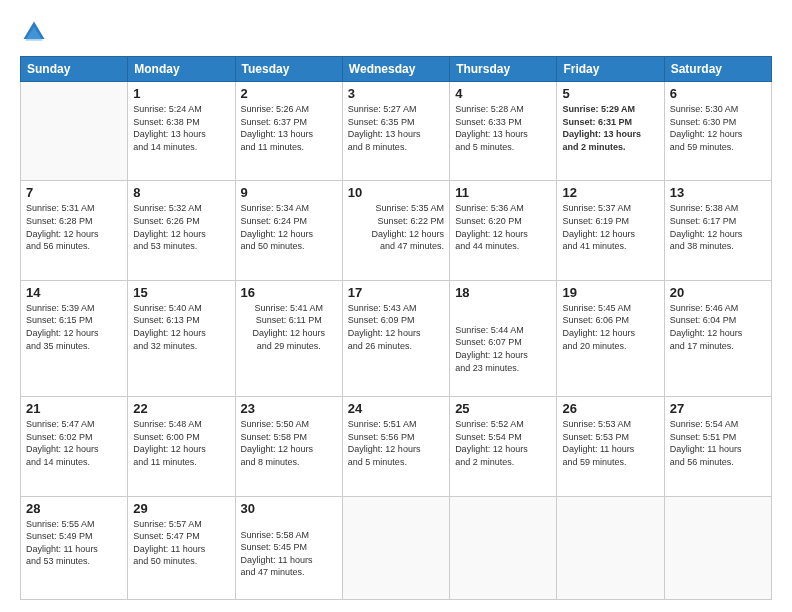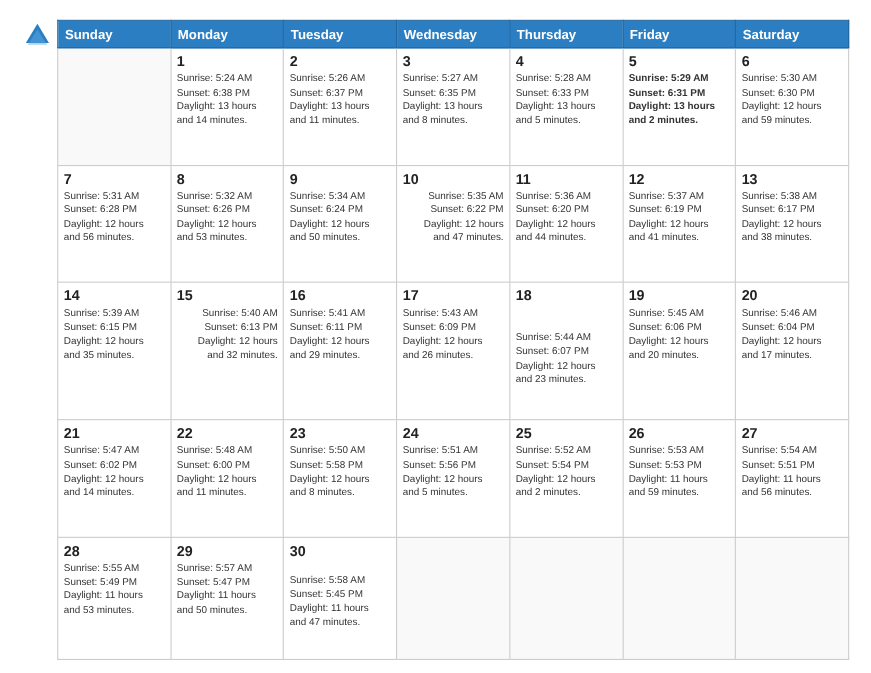--- a/index.html
+++ b/index.html
@@ -8,21 +8,21 @@
       background: #fff;
       width: 792px;
       height: 612px;
       overflow: hidden;
     }
     .page {
       width: 792px;
       height: 612px;
       padding: 18px 20px 12px 20px;
       display: flex;
-      flex-direction: row;
+      flex-direction: column;
     }
     .header {
       display: flex;
       justify-content: space-between;
       align-items: flex-start;
       margin-bottom: 10px;
     }
     .logo {
       display: flex;
       align-items: center;
@@ -236,28 +236,28 @@
         <tr>
           <td>
             <span class="day-number">14</span>
             <div class="day-info" style="white-space: pre-line;">Sunrise: 5:39 AM
 Sunset: 6:15 PM
 Daylight: 12 hours
 and 35 minutes.</div>
           </td>
           <td>
             <span class="day-number">15</span>
-            <div class="day-info" style="white-space: pre-line; text-align: right;">Sunrise: 5:40 AM
+            <div class="day-info" style="white-space: pre-line;">Sunrise: 5:40 AM
 Sunset: 6:13 PM
 Daylight: 12 hours
 and 32 minutes.</div>
           </td>
           <td>
             <span class="day-number">16</span>
-            <div class="day-info" style="white-space: pre-line;">Sunrise: 5:41 AM
+            <div class="day-info" style="white-space: pre-line; text-align: center;">Sunrise: 5:41 AM
 Sunset: 6:11 PM
 Daylight: 12 hours
 and 29 minutes.</div>
           </td>
           <td>
             <span class="day-number">17</span>
             <div class="day-info" style="white-space: pre-line;">Sunrise: 5:43 AM
 Sunset: 6:09 PM
 Daylight: 12 hours
 and 26 minutes.</div>

